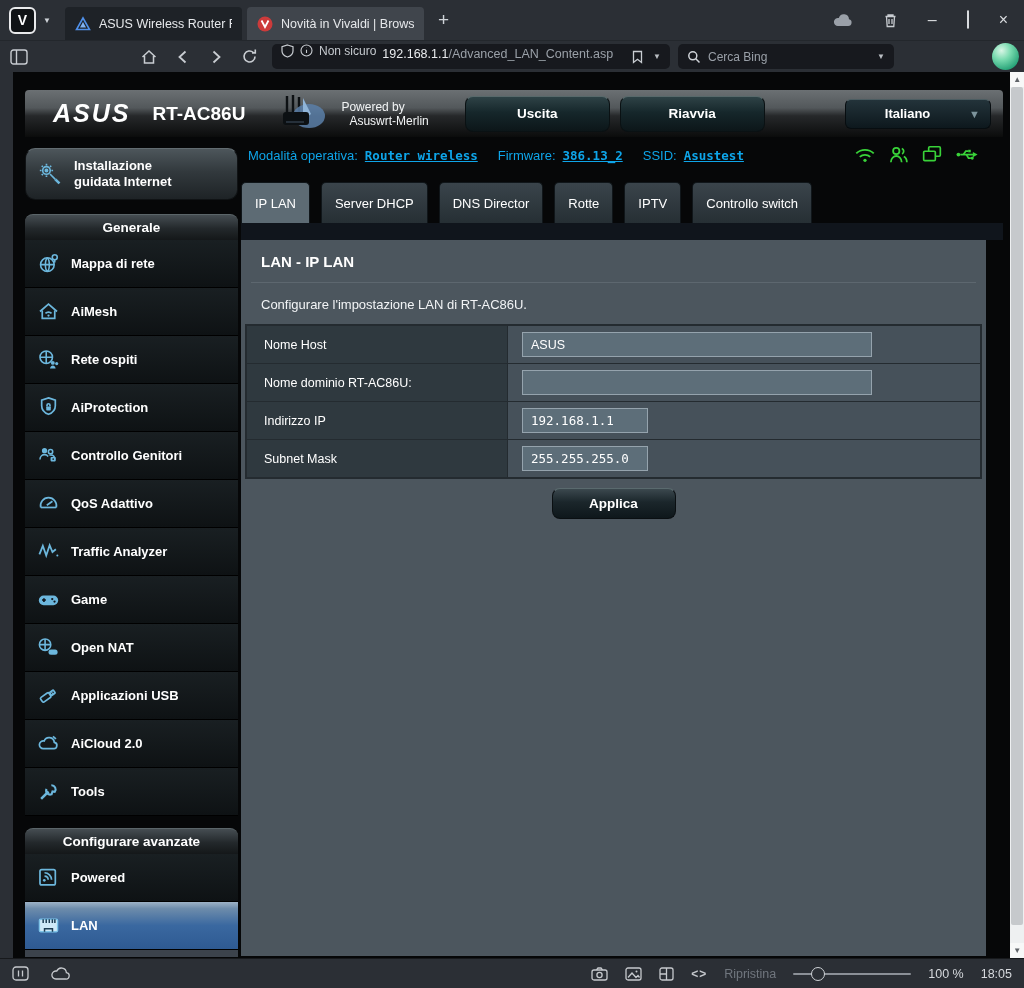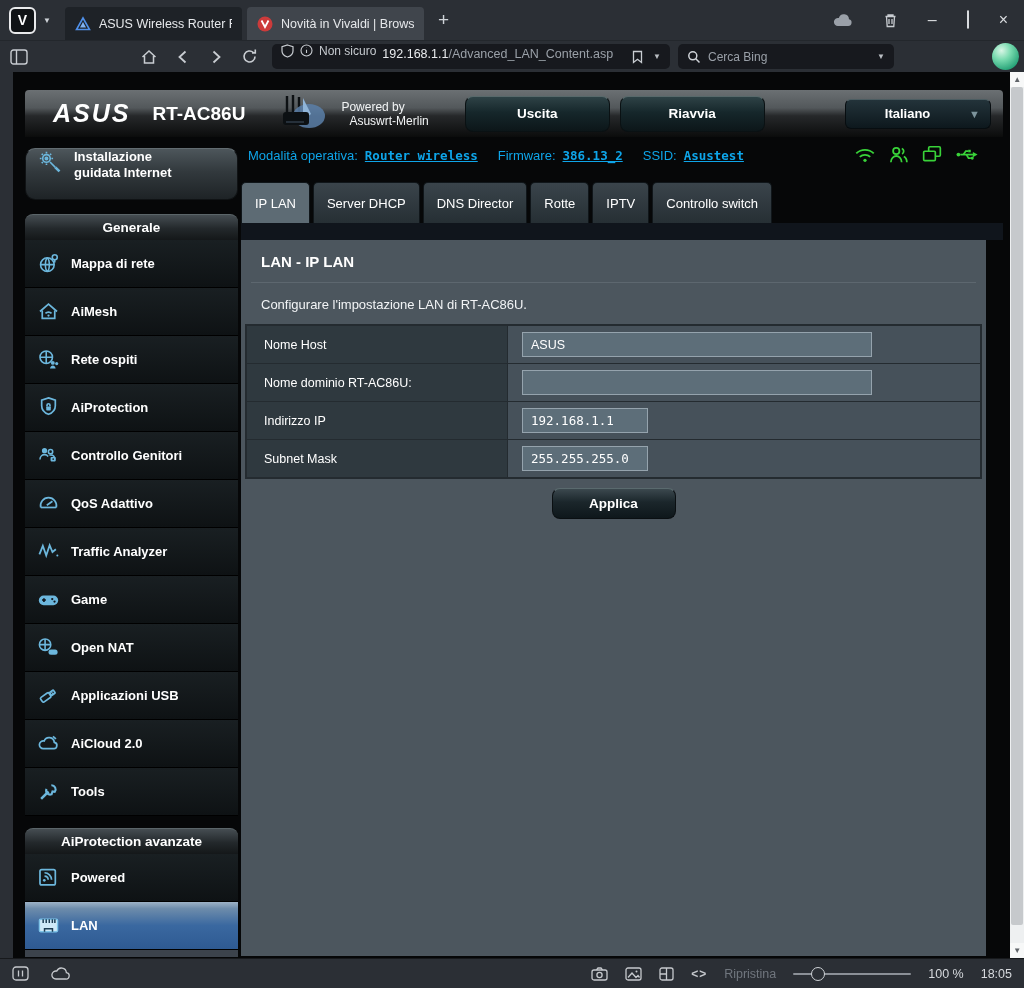--- a/index.html
+++ b/index.html
@@ -58,28 +58,28 @@
   .langbtn .lab { flex:1; text-align:center; }
   .langbtn .car { color:#7d949c; font-size:11px; margin-right:10px; }
 
   
   .infobar { position:absolute; left:235px; top:76px; display:flex; align-items:center; gap:7px; color:#0ea5e9; font-size:13px; }
   .mono-u { font-family:"DejaVu Sans Mono", monospace; font-weight:bold; text-decoration:underline; font-size:12.5px; }
   .gap14 { width:6px; }
   .status-icons { position:absolute; right:30px; top:72px; display:flex; align-items:center; gap:10px; }
 
   
-  .rtabs { position:absolute; left:228px; top:110px; display:flex; gap:3px; align-items:flex-end; }
+  .rtabs { position:absolute; left:228px; top:110px; display:flex; gap:11px; align-items:flex-end; }
   .rtab { height:41px; padding:0 13px; display:flex; align-items:center; color:#fff; font-size:13px; border-radius:5px 5px 0 0; background:linear-gradient(180deg,#3a444b 0%,#262f34 100%); border:1px solid #10161a; border-bottom:none; }
   .rtab.active { background:#5d6b74; font-weight:400; }
   .tabband { position:absolute; left:228px; top:151px; width:762px; height:17px; background:#10151c; }
 
   
   .sidebar { position:absolute; left:12px; top:76px; width:213px; }
-  .wizard { height:52px; border-radius:10px; background:linear-gradient(180deg,#4d565b 0%,#32393d 45%,#1e2326 100%); border:1px solid #101315; border-top:1px solid #626c71; display:flex; align-items:flex-start; margin-bottom:14px; }
+  .wizard { height:52px; border-radius:10px; background:linear-gradient(180deg,#4d565b 0%,#32393d 45%,#1e2326 100%); border:1px solid #101315; border-top:1px solid #626c71; display:flex; align-items:center; margin-bottom:14px; }
   .wizard .wic { width:48px; display:flex; justify-content:center; }
   .wizard .wtx { color:#fff; font-weight:bold; font-size:13px; line-height:16px; }
   .sec-hdr { height:26px; border-radius:8px 8px 0 0; background:linear-gradient(180deg,#454d52 0%,#23282b 55%,#141719 100%); border-top:1px solid #5b6569; color:#fff; font-weight:bold; font-size:13.5px; display:flex; align-items:center; justify-content:center; }
   .sec-hdr.adv { margin-top:12px; }
   .ritem { height:48px; display:flex; align-items:center; background:linear-gradient(180deg,#191f22 0%,#0e1214 100%); border-bottom:1px solid #000; }
   .ritem .ric { width:46px; display:flex; justify-content:center; }
   .ritem .rlabel { color:#fff; font-weight:bold; font-size:13px; }
   .ritem.selected { background:linear-gradient(180deg,#9db2c6 0%,#6d8cab 14%,#3a68a0 50%,#2e5a92 100%); }
   .cut-strip { height:7px; background:#3c434c; }
 
@@ -450,21 +450,21 @@
         <div class="ritem">
           <span class="ric">
             <svg width="25" height="25" viewBox="0 0 22 22" fill="none" stroke="#6cb7dd" stroke-width="1.8">
                 <path d="M13.5 5.5a3.6 3.6 0 0 1 3 5.8l-2-.4-.8 2.6a3.6 3.6 0 0 1-4.5-4.8"></path>
                 <path d="M11 11 4.5 17.5" stroke-width="2.2"></path>
               </svg>
           </span>
           <span class="rlabel">Tools</span>
         </div>
 
-        <div class="sec-hdr adv">AiProtection avanzate</div>
+        <div class="sec-hdr adv">Configurare avanzate</div>
 
         <div class="ritem">
           <span class="ric">
             <svg width="25" height="25" viewBox="0 0 22 22" fill="none" stroke="#6cb7dd" stroke-width="1.5">
                 <rect x="3.5" y="4" width="13.5" height="13.5" rx="1.5"></rect>
                 <circle cx="7.3" cy="13.5" r="1.2" fill="#6cb7dd" stroke="none"></circle>
                 <path d="M7.5 9.8a3.3 3.3 0 0 1 3.2 3.2M7.5 6.8a6.3 6.3 0 0 1 6.2 6.2"></path>
               </svg>
           </span>
           <span class="rlabel">Powered</span>

